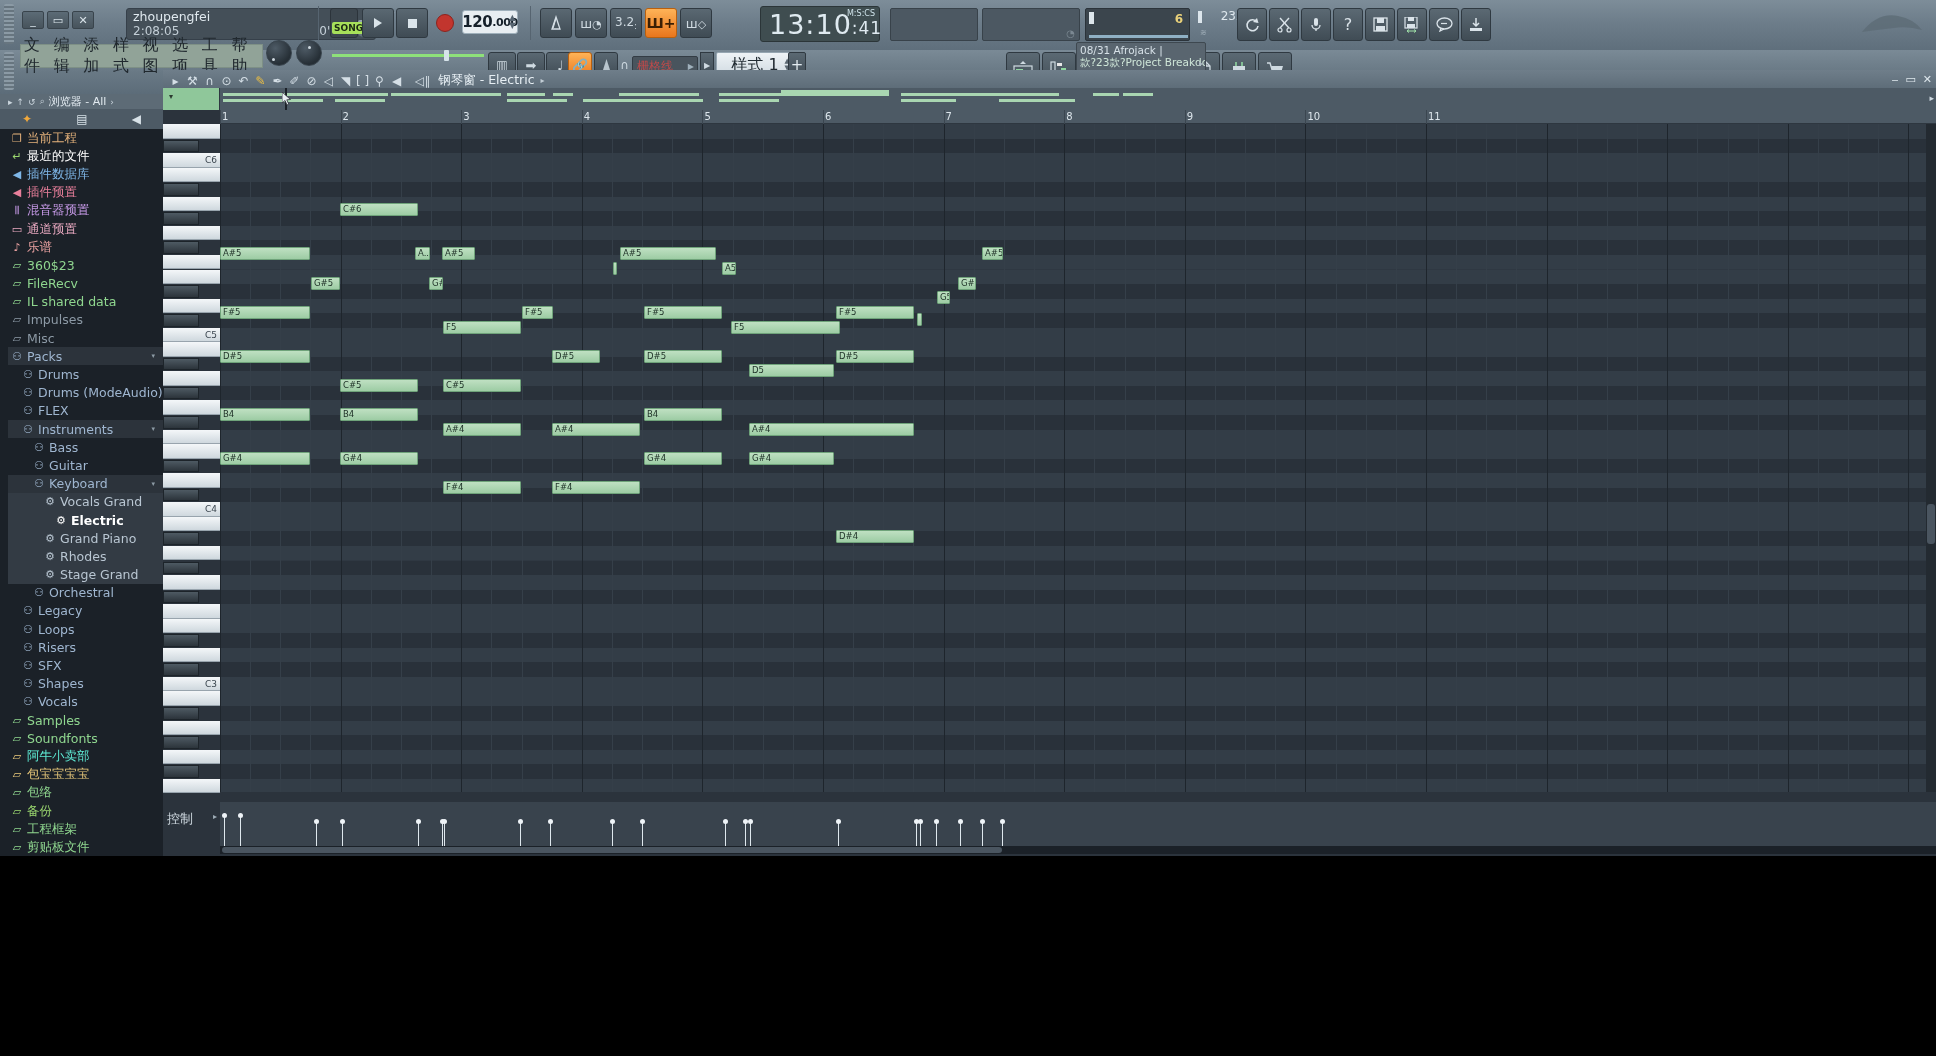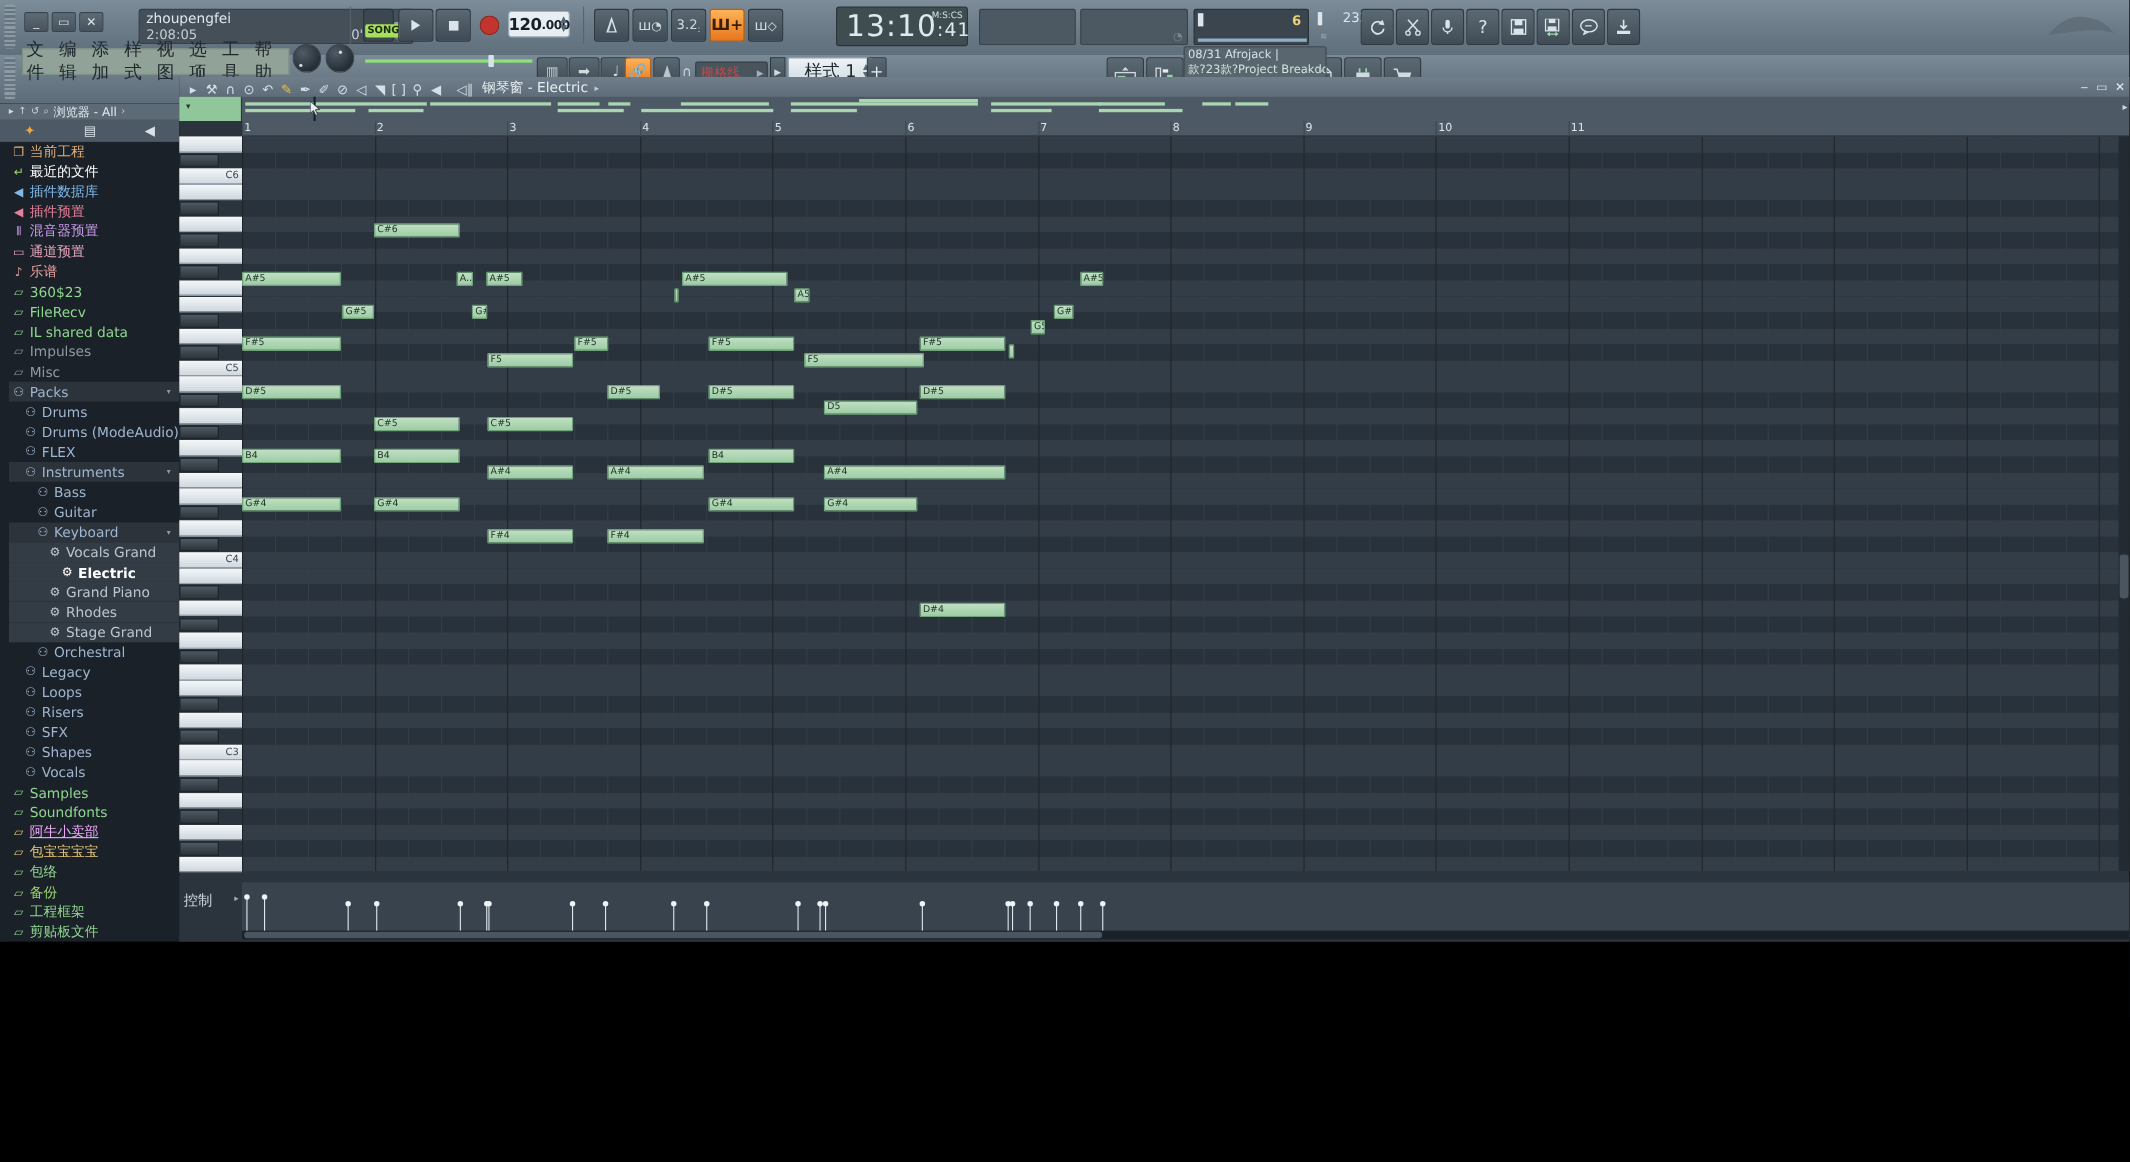--- a/index.html
+++ b/index.html
@@ -630,21 +630,21 @@
         <div class="bitem" style="padding-left: 2px;">
           <span class="ico" style="color: rgb(143, 214, 143);">▱</span>
           <span style="color: rgb(143, 214, 143);">Samples</span>
         </div>
         <div class="bitem" style="padding-left: 2px;">
           <span class="ico" style="color: rgb(143, 214, 143);">▱</span>
           <span style="color: rgb(143, 214, 143);">Soundfonts</span>
         </div>
         <div class="bitem" style="padding-left: 2px;">
           <span class="ico" style="color: rgb(232, 200, 122);">▱</span>
-          <span style="color: #f0abfc; text-decoration: underline;">阿牛小卖部</span>
+          <span style="color: #5eead4;">阿牛小卖部</span>
         </div>
         <div class="bitem" style="padding-left: 2px;">
           <span class="ico" style="color: rgb(232, 200, 122);">▱</span>
           <span style="color: rgb(232, 200, 122);">包宝宝宝宝</span>
         </div>
         <div class="bitem" style="padding-left: 2px;">
           <span class="ico" style="color: rgb(143, 214, 143);">▱</span>
           <span style="color: rgb(143, 214, 143);">包络</span>
         </div>
         <div class="bitem" style="padding-left: 2px;">
@@ -931,21 +931,21 @@
       <div class="note" style="left: 424px; top: 284px; width: 78px;">B4</div>
       <div class="note" style="left: 223px; top: 299px; width: 78px;">A#4</div>
       <div class="note" style="left: 332px; top: 299px; width: 88px;">A#4</div>
       <div class="note" style="left: 529px; top: 299px; width: 165px;">A#4</div>
       <div class="note" style="left: 0px; top: 328px; width: 90px;">G#4</div>
       <div class="note" style="left: 120px; top: 328px; width: 78px;">G#4</div>
       <div class="note" style="left: 424px; top: 328px; width: 78px;">G#4</div>
       <div class="note" style="left: 529px; top: 328px; width: 85px;">G#4</div>
       <div class="note" style="left: 223px; top: 357px; width: 78px;">F#4</div>
       <div class="note" style="left: 332px; top: 357px; width: 88px;">F#4</div>
-      <div class="note" style="left: 616px; top: 424px; width: 78px;">D#4</div>
+      <div class="note" style="left: 616px; top: 406px; width: 78px;">D#4</div>
     </div>
 
   <div class="scrollright">
       <div class="th"></div>
     </div>
 
   <div class="velwrap">
     <div class="vellabel">控制</div>
     <div class="velarrow">▸</div>
     <div class="velgrid" id="velgrid">

